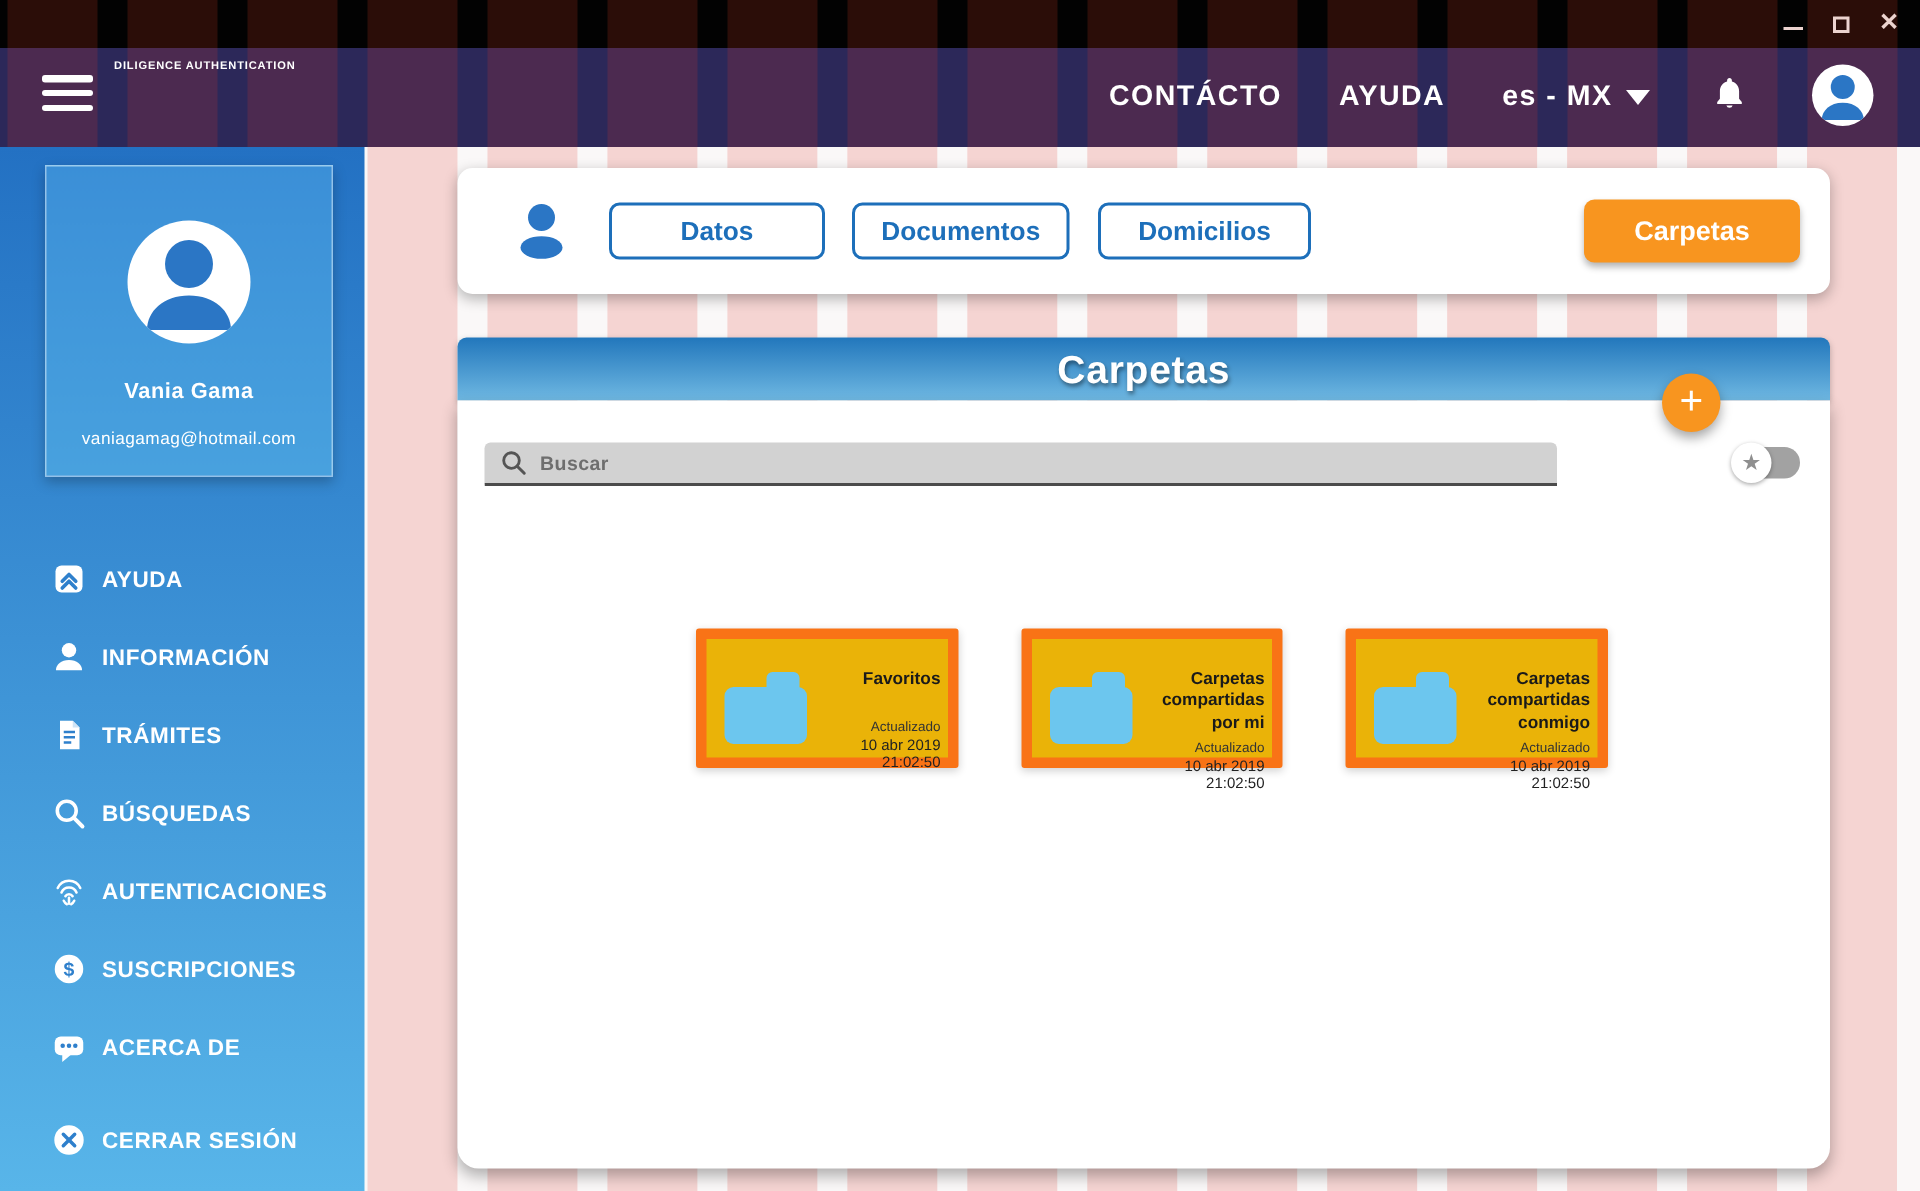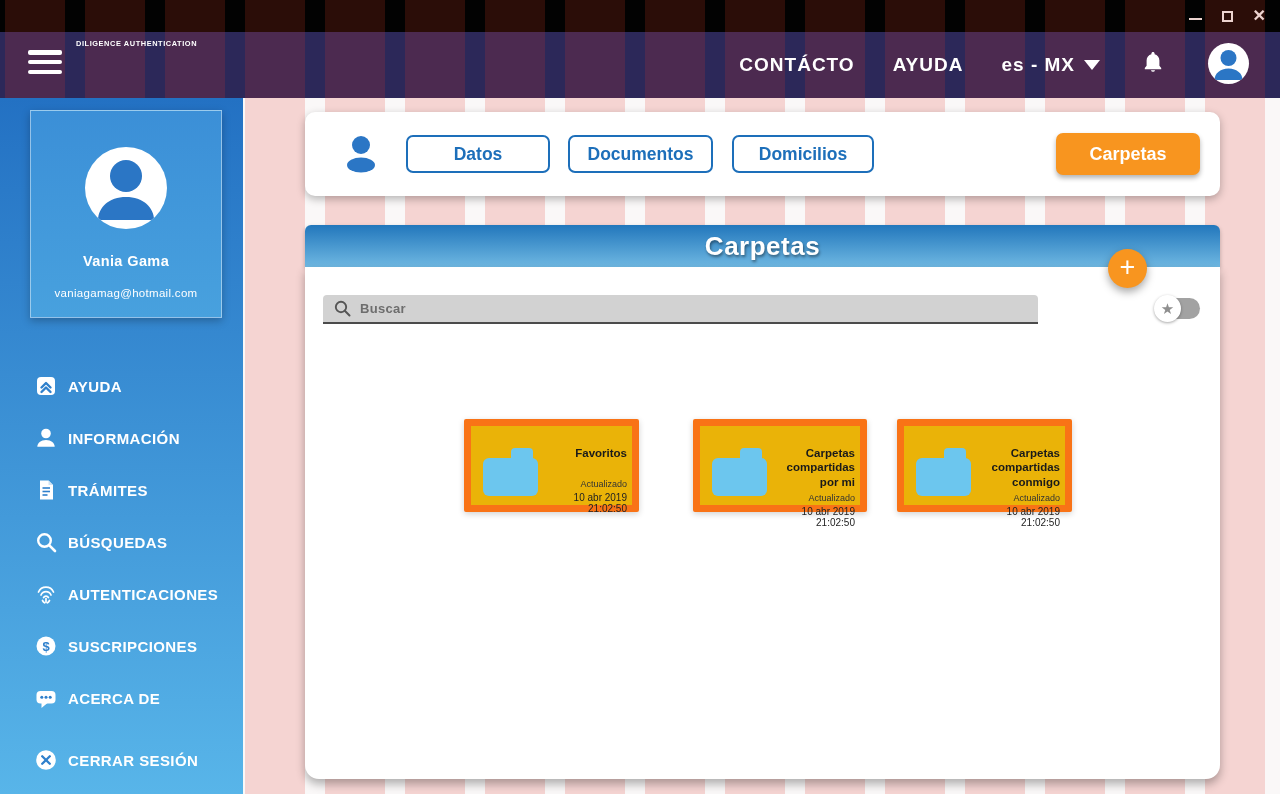--- a/index.html
+++ b/index.html
@@ -84,21 +84,21 @@
   .search-box .sicon { margin-left:11px; display:flex; }
   .search-input { flex:1; margin-left:9px; background:transparent; border:none; outline:none;
     font-family:"Liberation Sans",sans-serif; font-weight:700; font-size:13px; color:#555; letter-spacing:0.3px; }
   .search-input::placeholder { color:#6e6e6e; opacity:1; }
   .fav-toggle { position:absolute; left:853px; top:73px; width:42px; height:21px; background:#a2a2a2; border-radius:11px; cursor:pointer; z-index:3; }
   .fav-knob { position:absolute; left:-4px; top:-3px; width:27px; height:27px; background:#fff; border-radius:50%;
     box-shadow:0 1px 3px rgba(0,0,0,0.35); text-align:center; line-height:27px; color:#8f8f8f; font-size:15px; }
 
   .folder-card { position:absolute; top:152px; height:93px; background:#eab308; border:7px solid #f97316; border-radius:2px; box-shadow:0 2px 6px rgba(0,0,0,0.18); cursor:pointer;text-align:right; }
   .folder-card.c1 { left:159px; width:175px; }
-  .folder-card.c2 { left:376px; width:174px;margin-left:12px; }
+  .folder-card.c2 { left:376px; width:174px; }
   .folder-card.c3 { left:592px; width:175px; }
   .folder-icon { position:absolute; left:12px; top:22px; width:55px; height:48px; }
   .folder-icon::before { content:""; position:absolute; left:28px; top:0; width:22px; height:14px; background:#6cc6ee; border-radius:4px 4px 0 0; }
   .folder-icon::after  { content:""; position:absolute; left:0; top:10px; width:55px; height:38px; background:#6cc6ee; border-radius:6px; }
   .folder-text { position:absolute; left:82px; top:20px; right:5px; }
   .folder-name { font-weight:700; font-size:11.5px; color:#1a1a1a; line-height:1.25; min-height:29px; }
   .folder-meta-label { font-size:9px; color:#333; margin-top:4px; }
   .folder-meta-date { font-size:10px; color:#222; margin-top:3px; }
 </style>
 </head>

